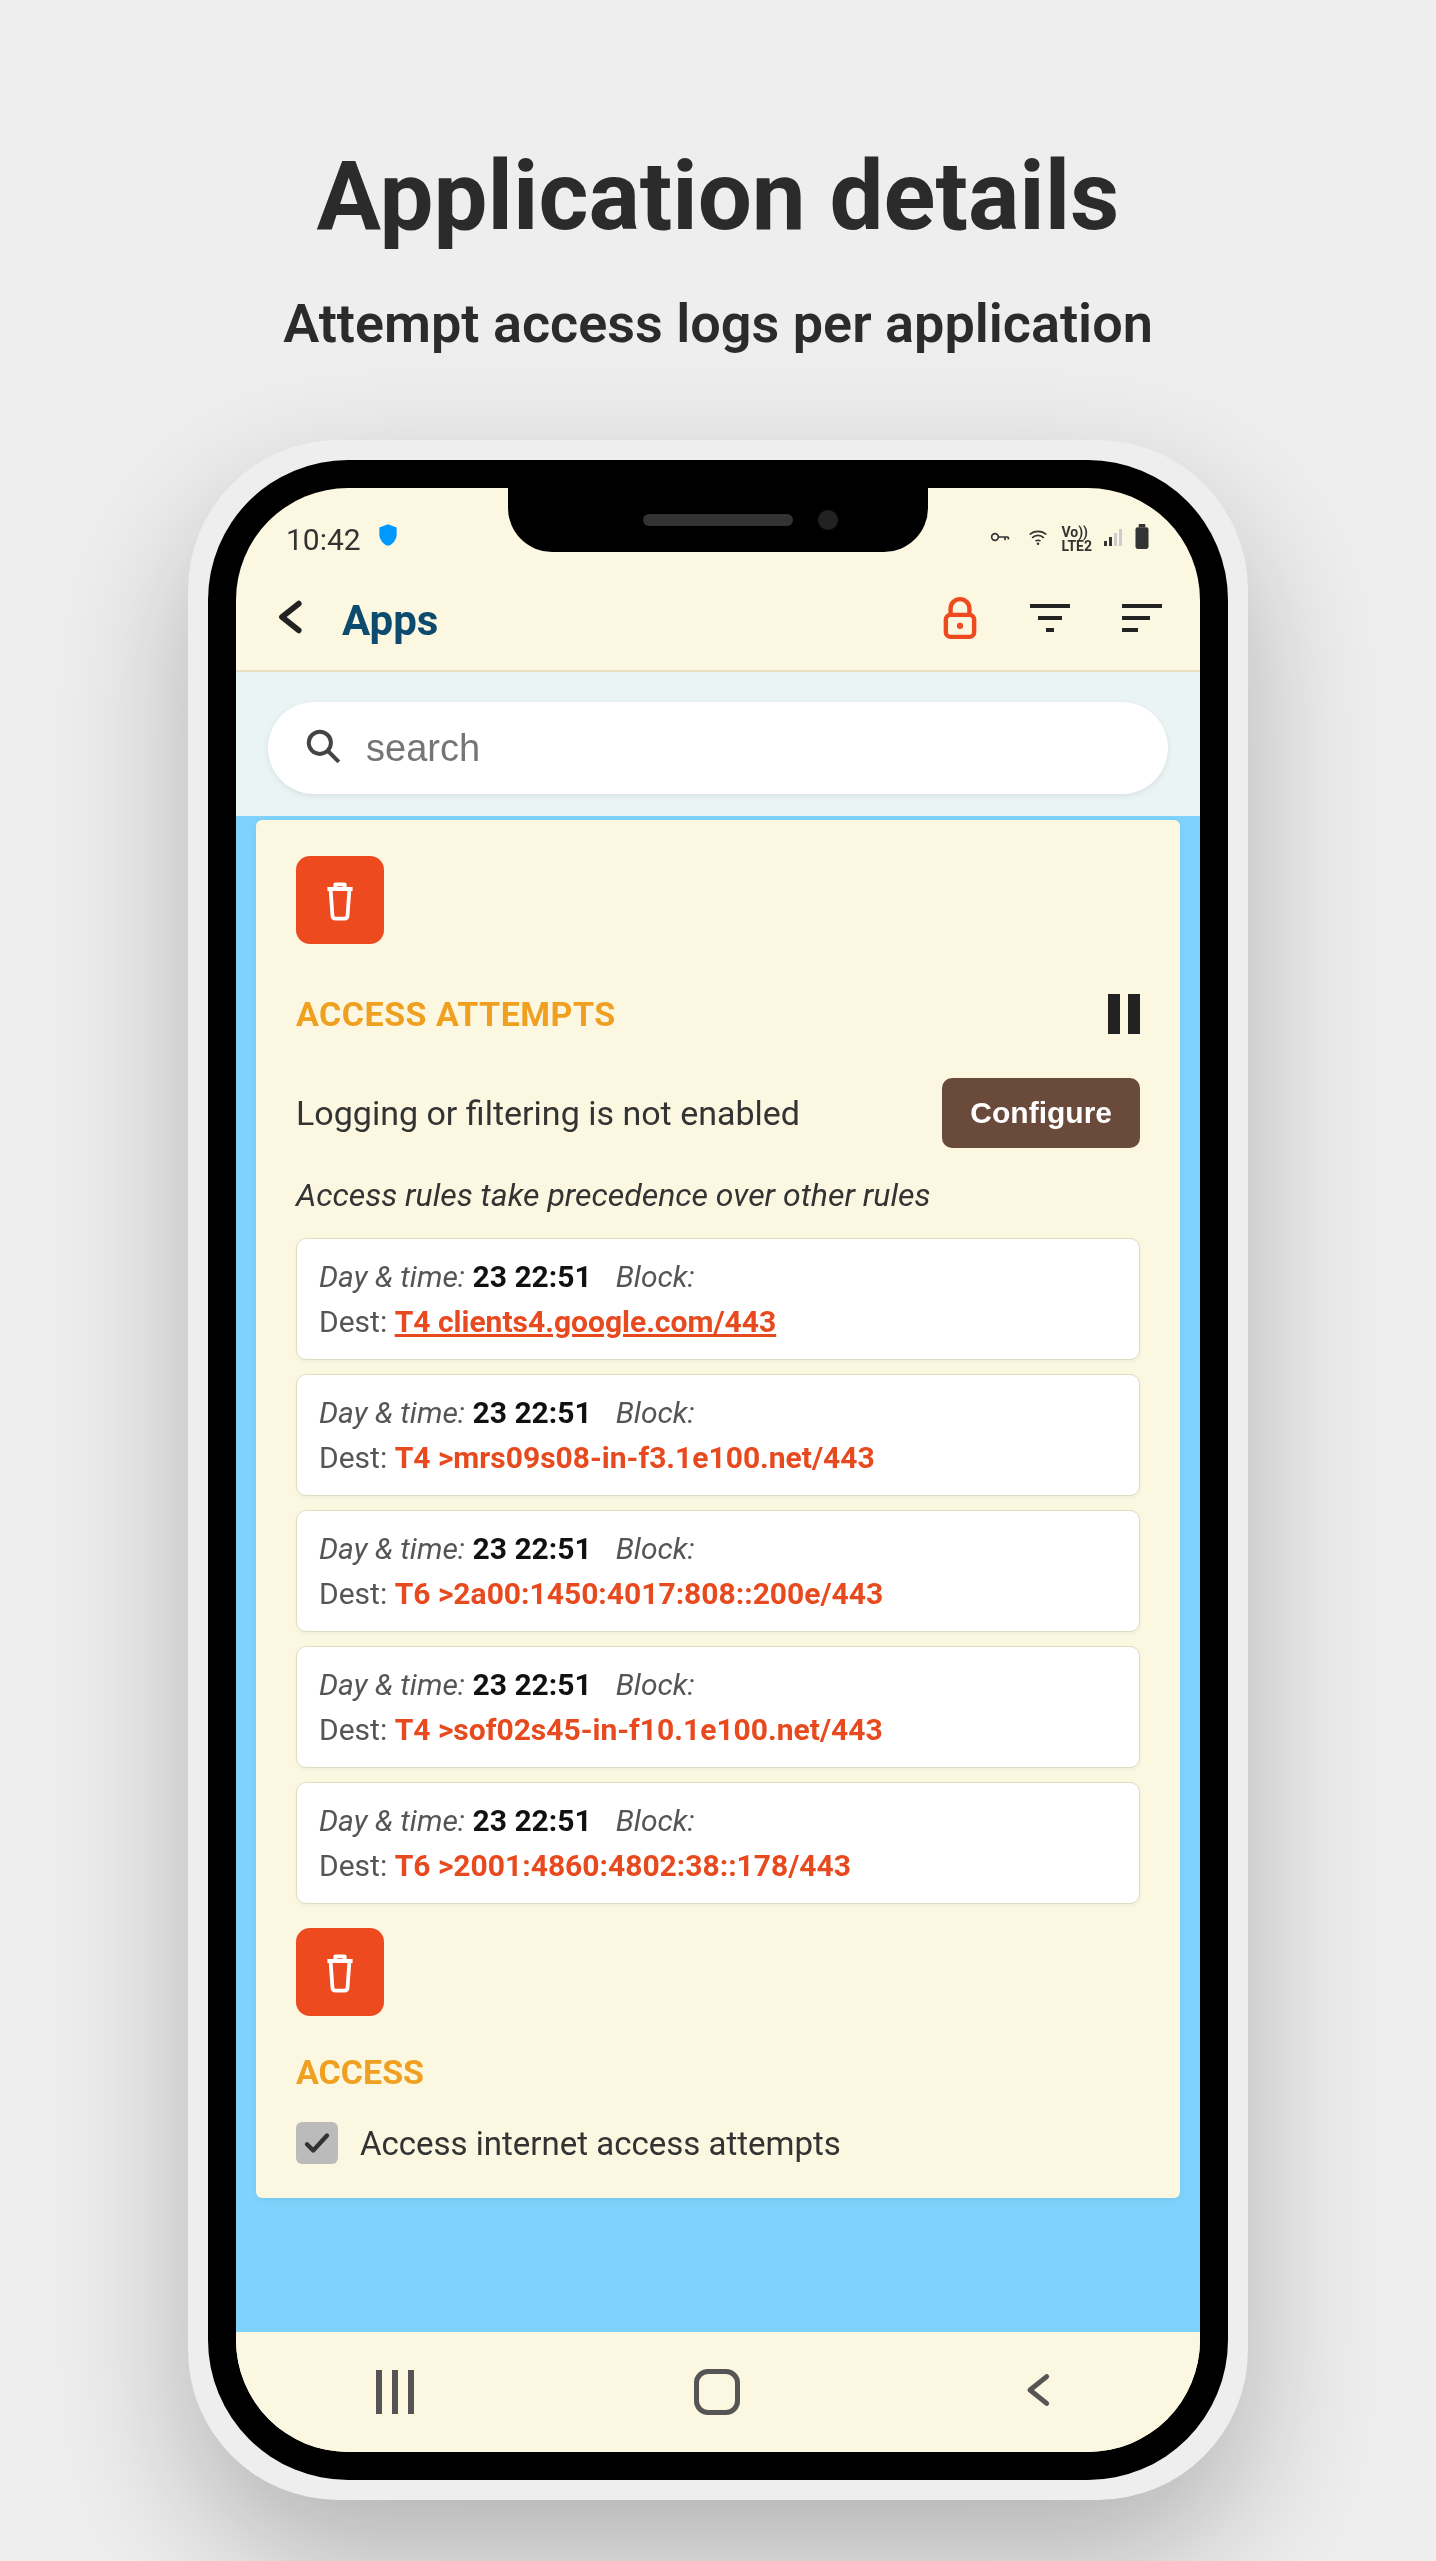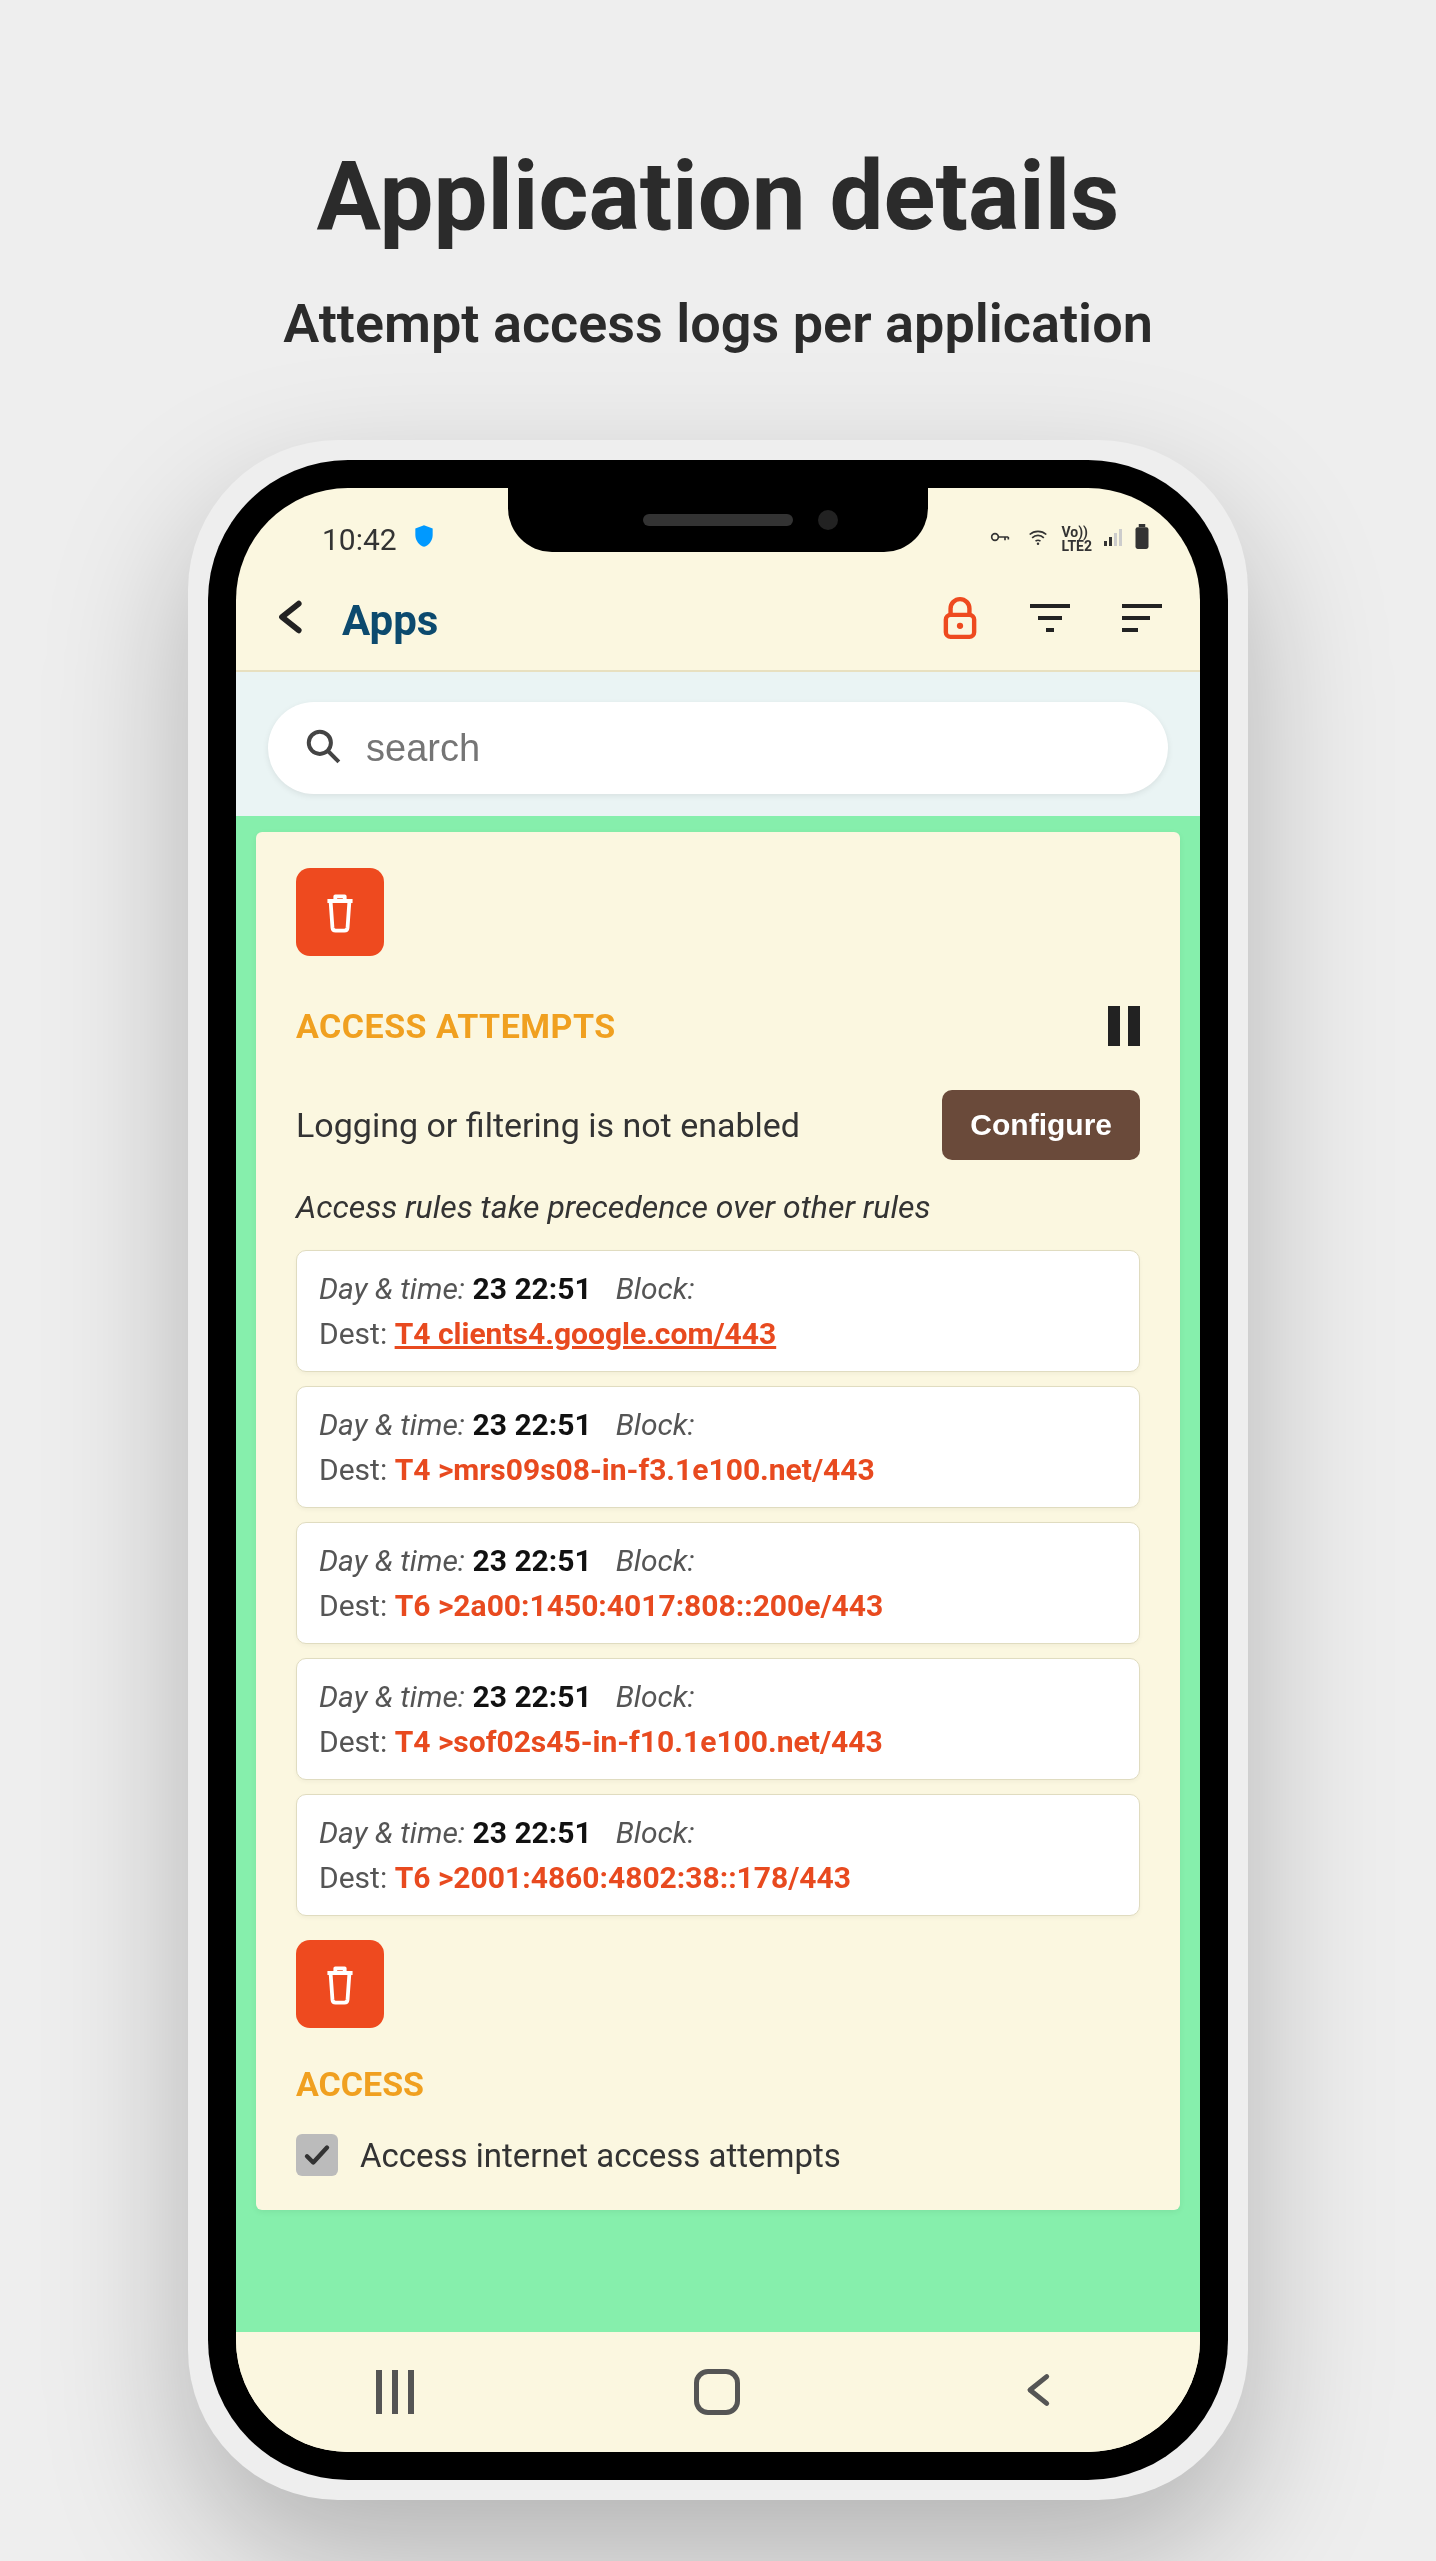--- a/index.html
+++ b/index.html
@@ -89,21 +89,21 @@
   }
   .status-bar {
     display: flex;
     justify-content: space-between;
     align-items: center;
     padding: 20px 50px 0 50px;
     height: 82px;
     font-size: 30px;
     color: #333;
   }
-  .status-left { display: flex; align-items: center; gap: 14px; margin-left: 36px; }
+  .status-left { display: flex; gap: 14px; }
   .status-right { display: flex; align-items: center; gap: 10px; font-size: 22px; }
   .shield-icon { color: #0099ff; font-size: 26px; }
   .app-bar {
     display: flex;
     align-items: center;
     padding: 24px 36px;
     gap: 30px;
     border-bottom: 2px solid #e8e0c0;
   }
   .back-arrow {
@@ -145,22 +145,22 @@
   .search-input {
     border: none;
     outline: none;
     font-size: 38px;
     color: #1d4ed8;
     flex: 1;
     background: transparent;
   }
   .content {
     flex: 1;
-    background: #86efac;
-    padding: 16px 20px;
+    background: #7dd3fc;
+    padding: 4px 20px;
     overflow: hidden;
   }
   .card {
     background: #fbf7e0;
     border-radius: 6px;
     padding: 36px 40px 34px 40px;
     box-shadow: 0 2px 6px rgba(0,0,0,0.06);
   }
   .trash-btn {
     width: 88px;

